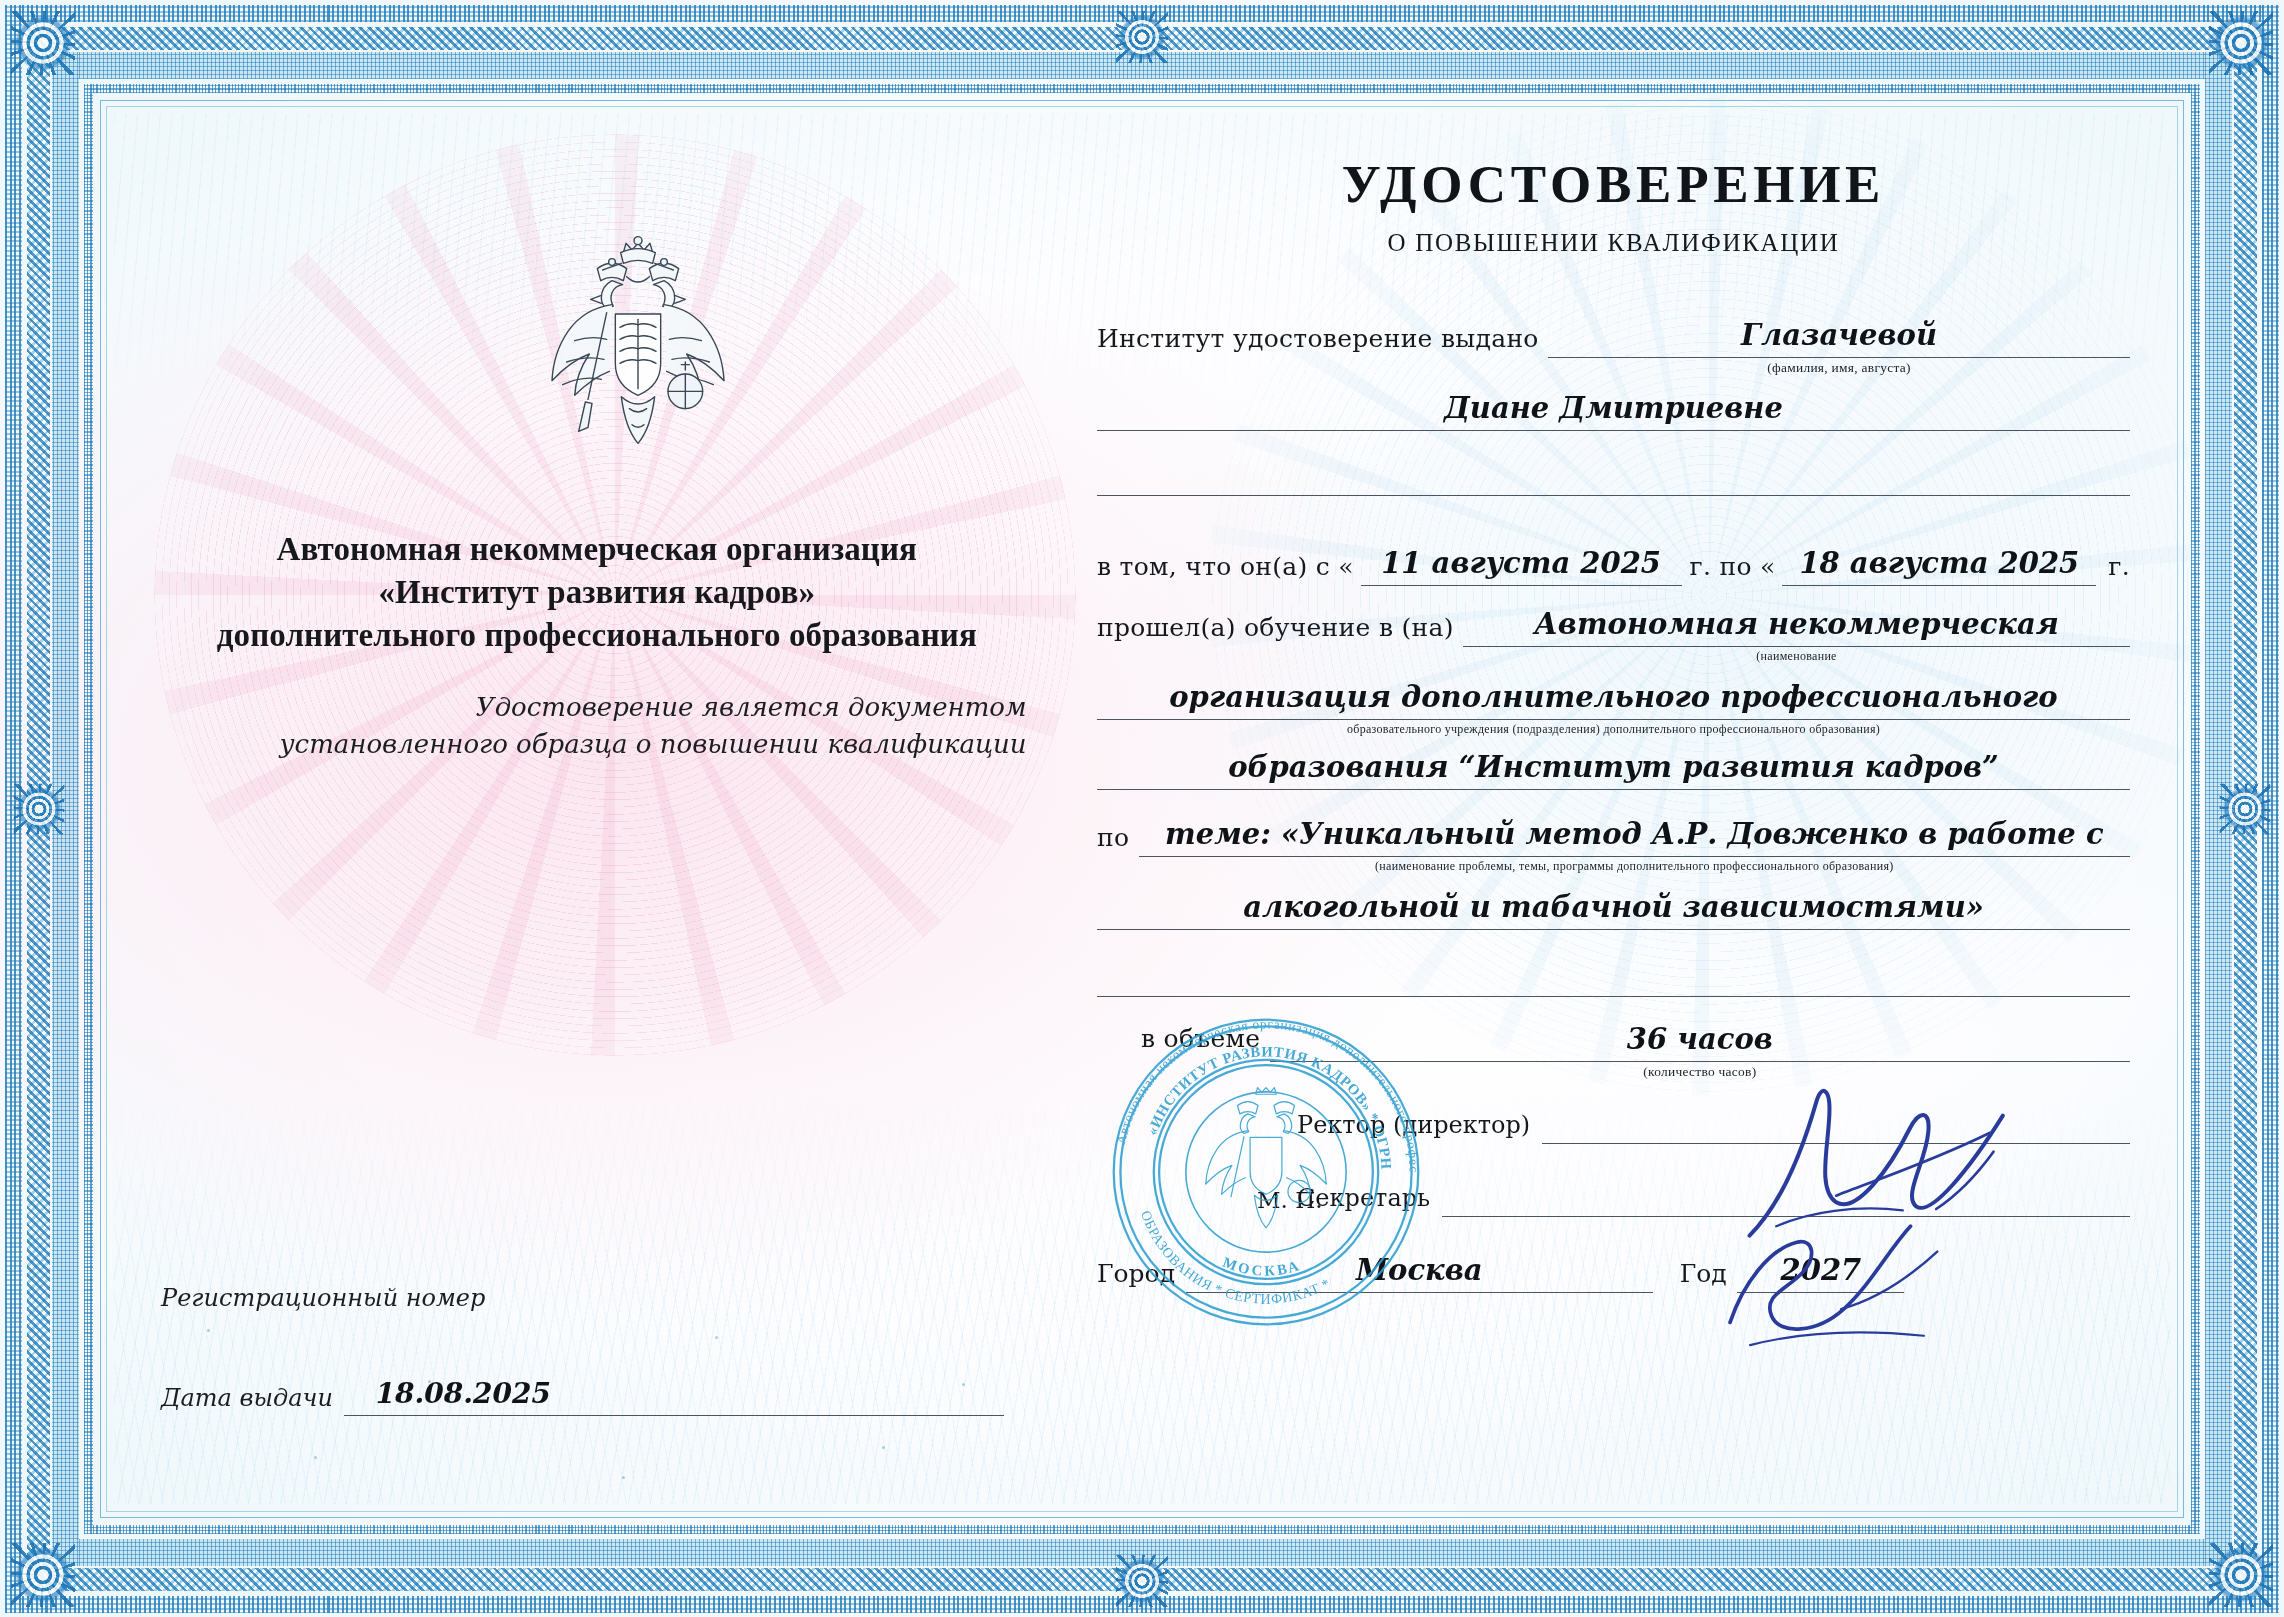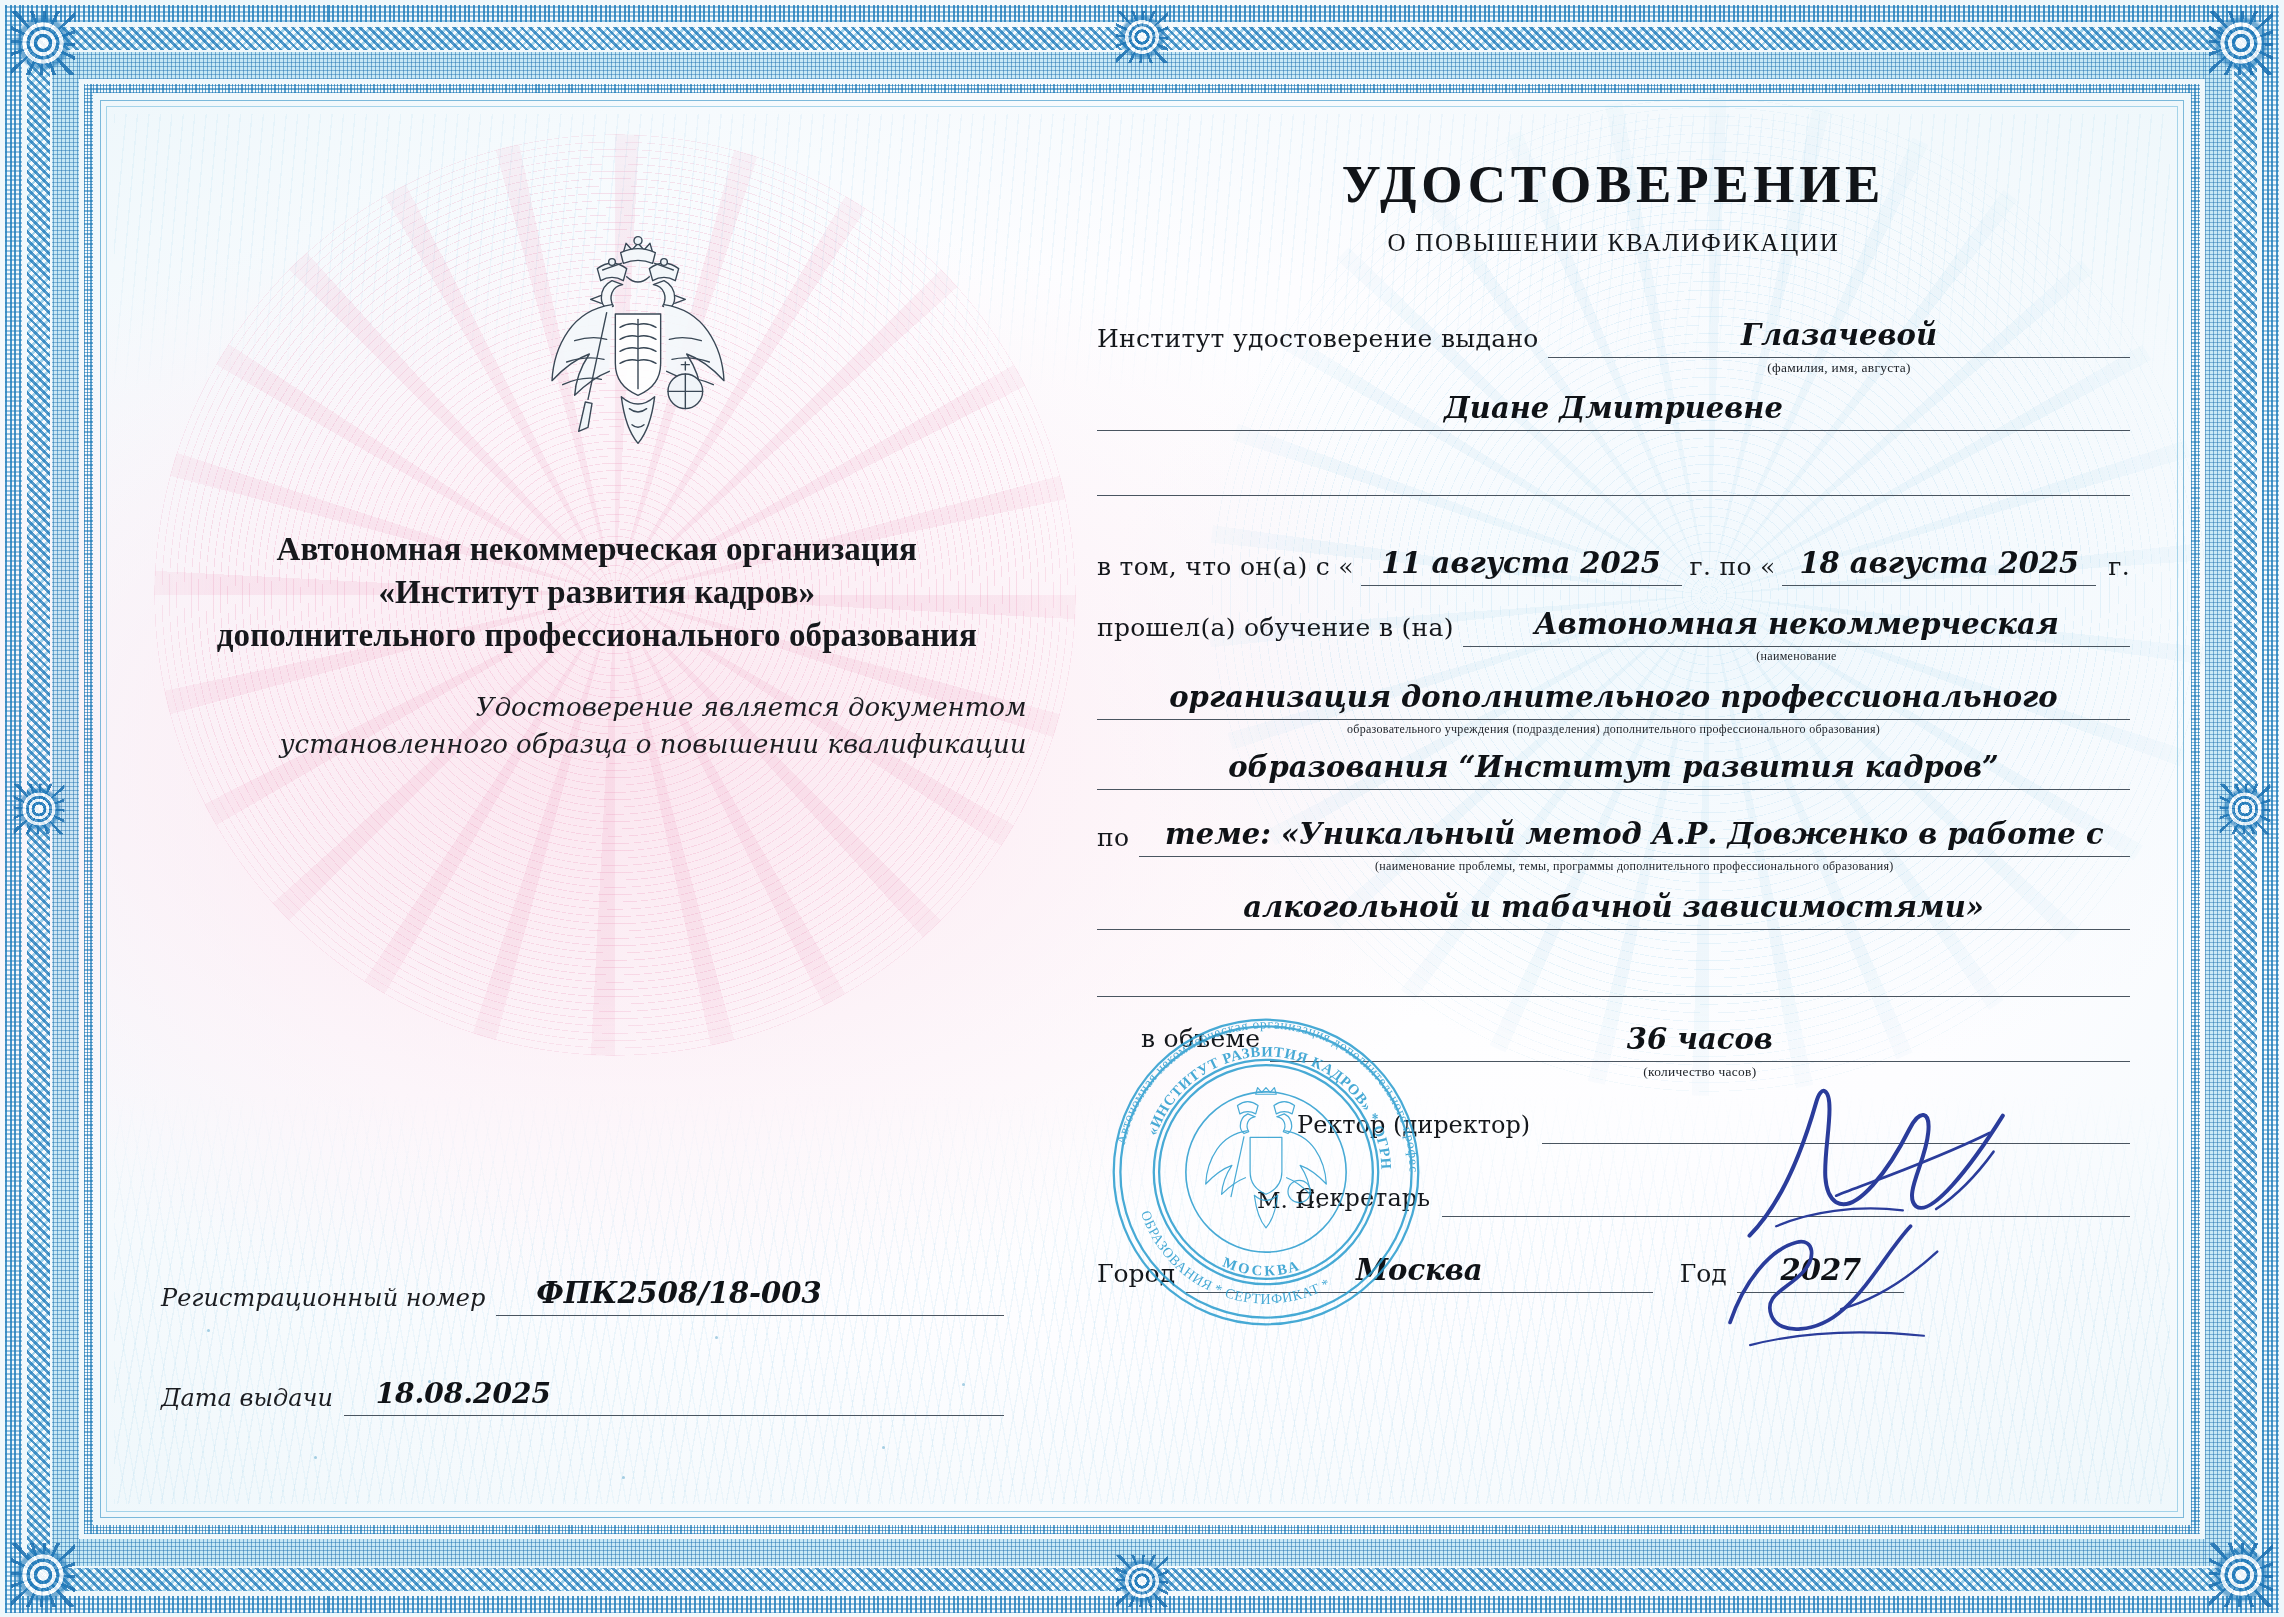--- a/index.html
+++ b/index.html
@@ -549,23 +549,20 @@
         </div>
         <div class="org-note">
           <div>Удостоверение является документом</div>
           <div>установленного образца о повышении квалификации</div>
         </div>
       </div>
 
       <div class="left-fields">
         <div class="lf-row">
           <div class="lf-label">Регистрационный номер</div>
-          <div class="lf-line">
-            <div class="lf-value">ФПК2508/18-003</div>
-          </div>
         </div>
         <div class="lf-row" style="margin-bottom:0;">
           <div class="lf-label">Дата выдачи</div>
           <div class="lf-line">
             <div class="lf-value small">18.08.2025</div>
           </div>
         </div>
       </div>
     </div>
 

